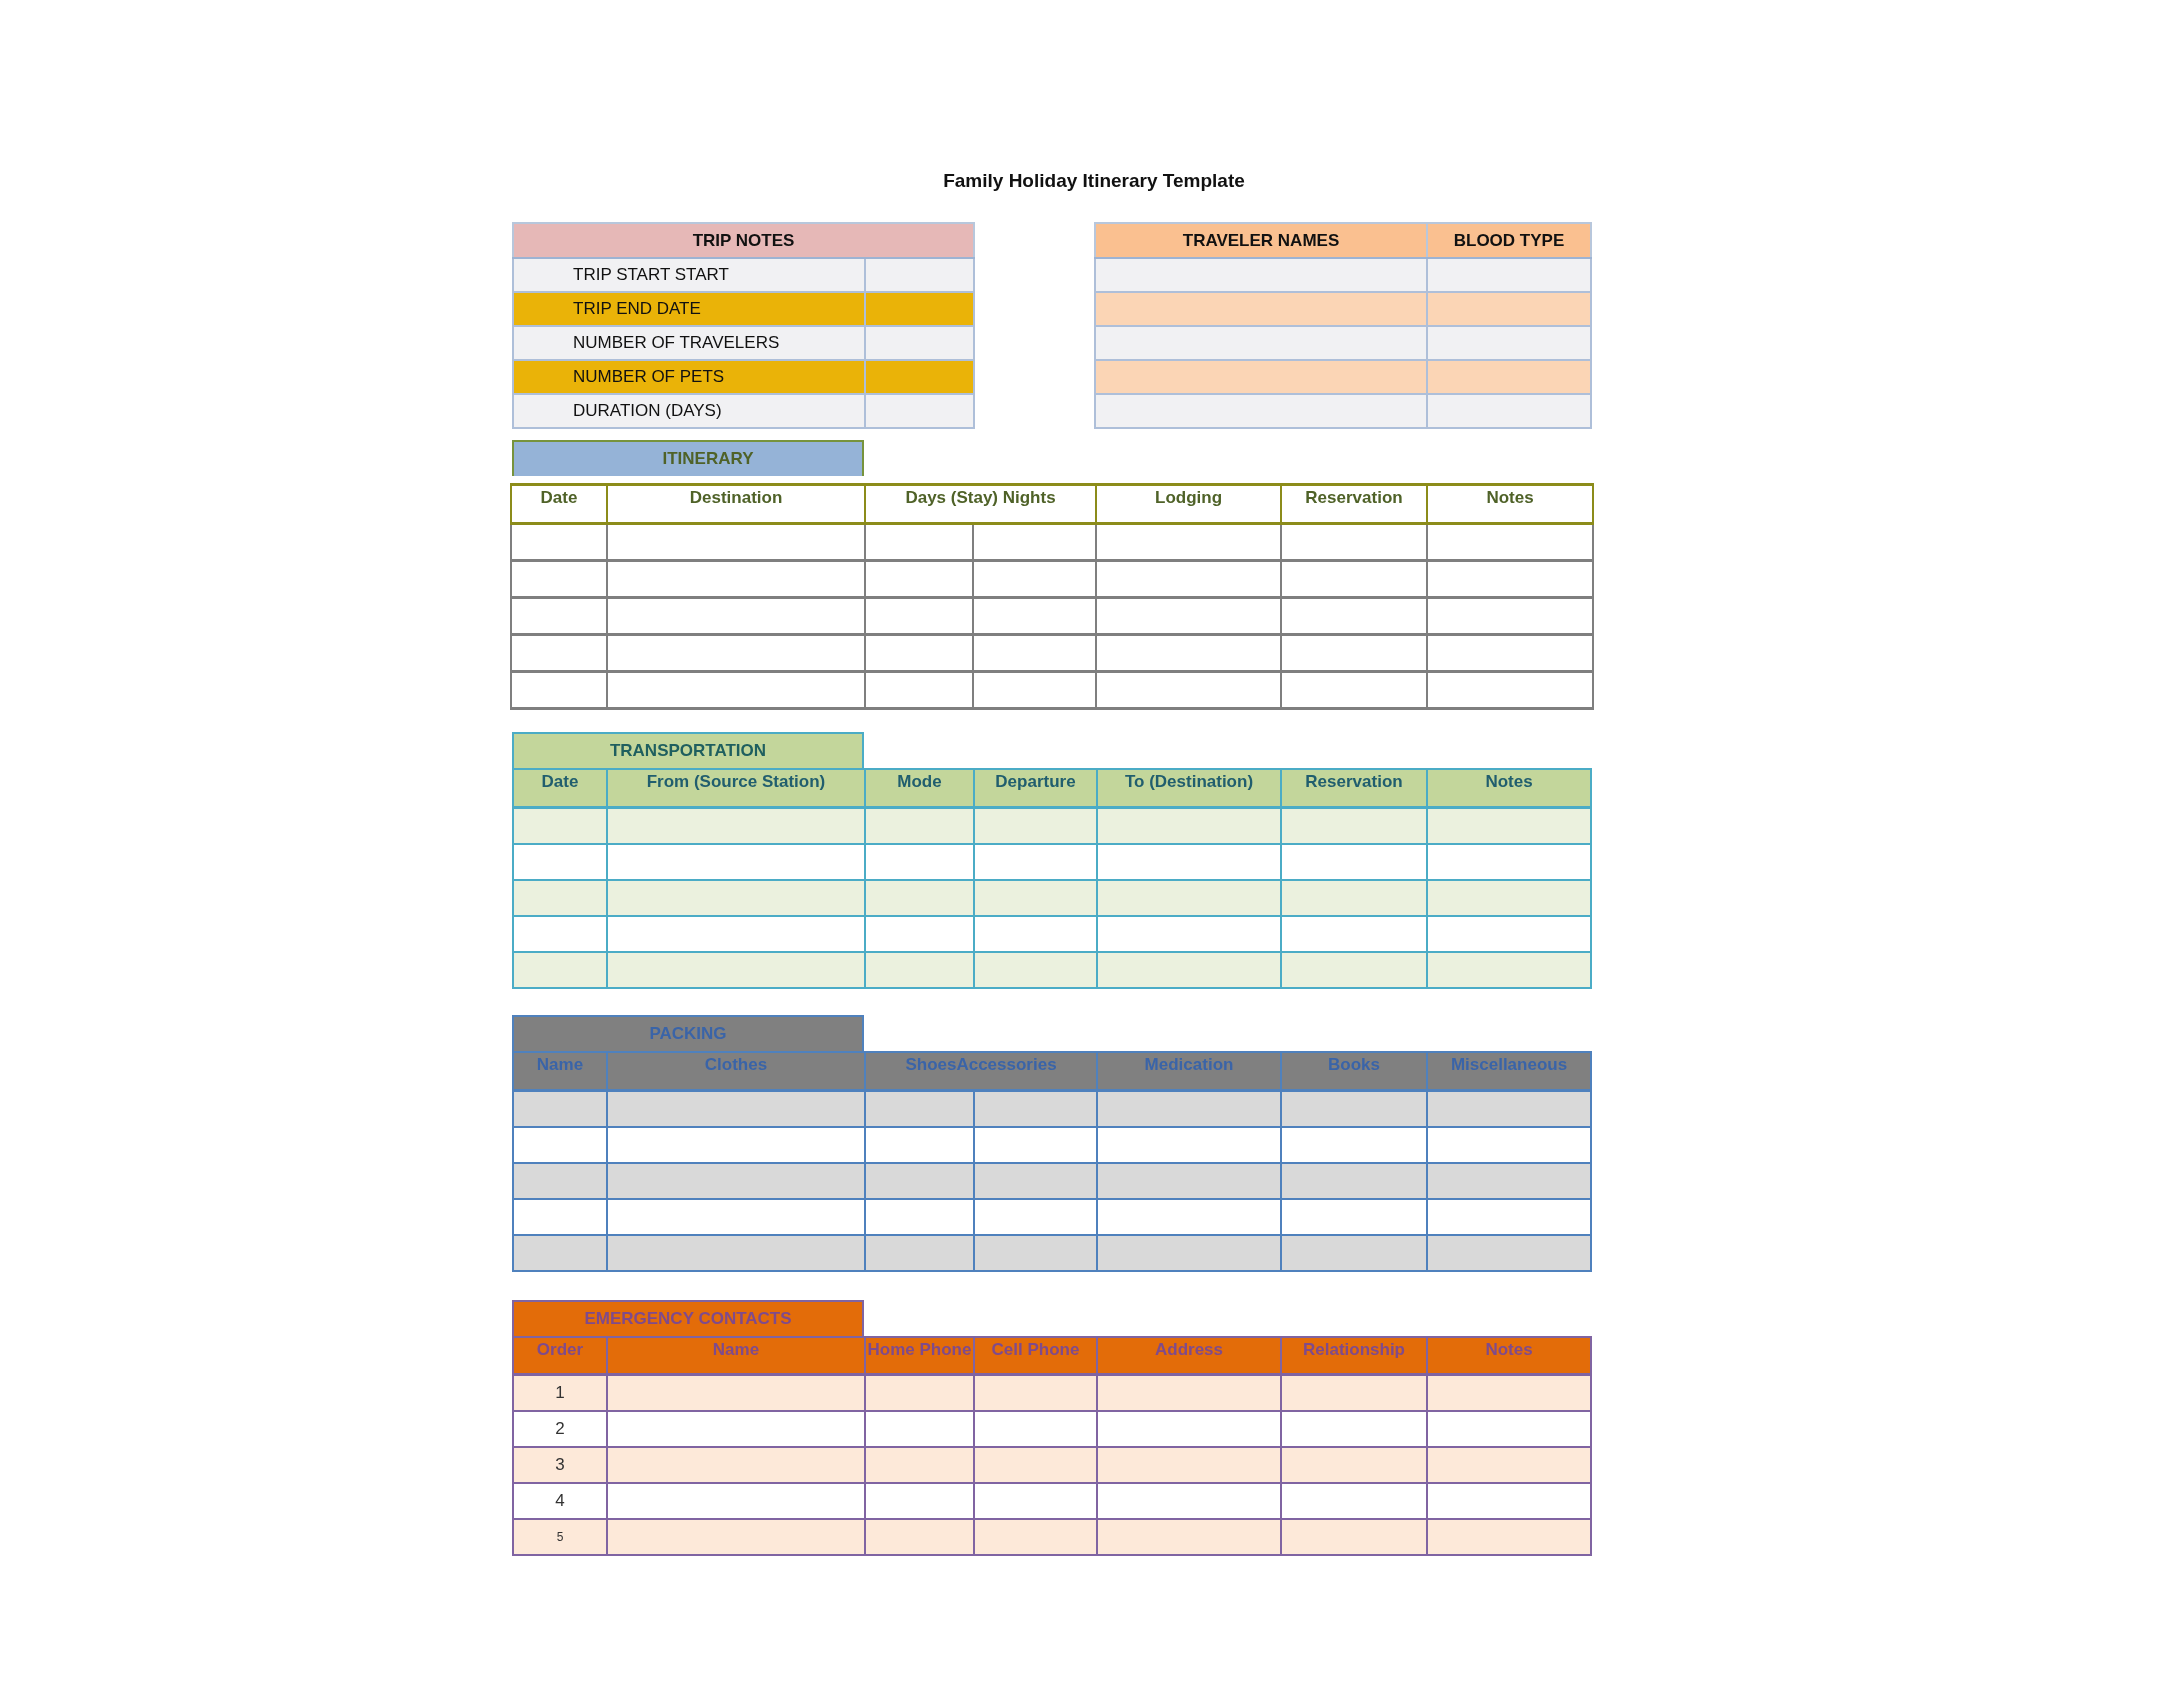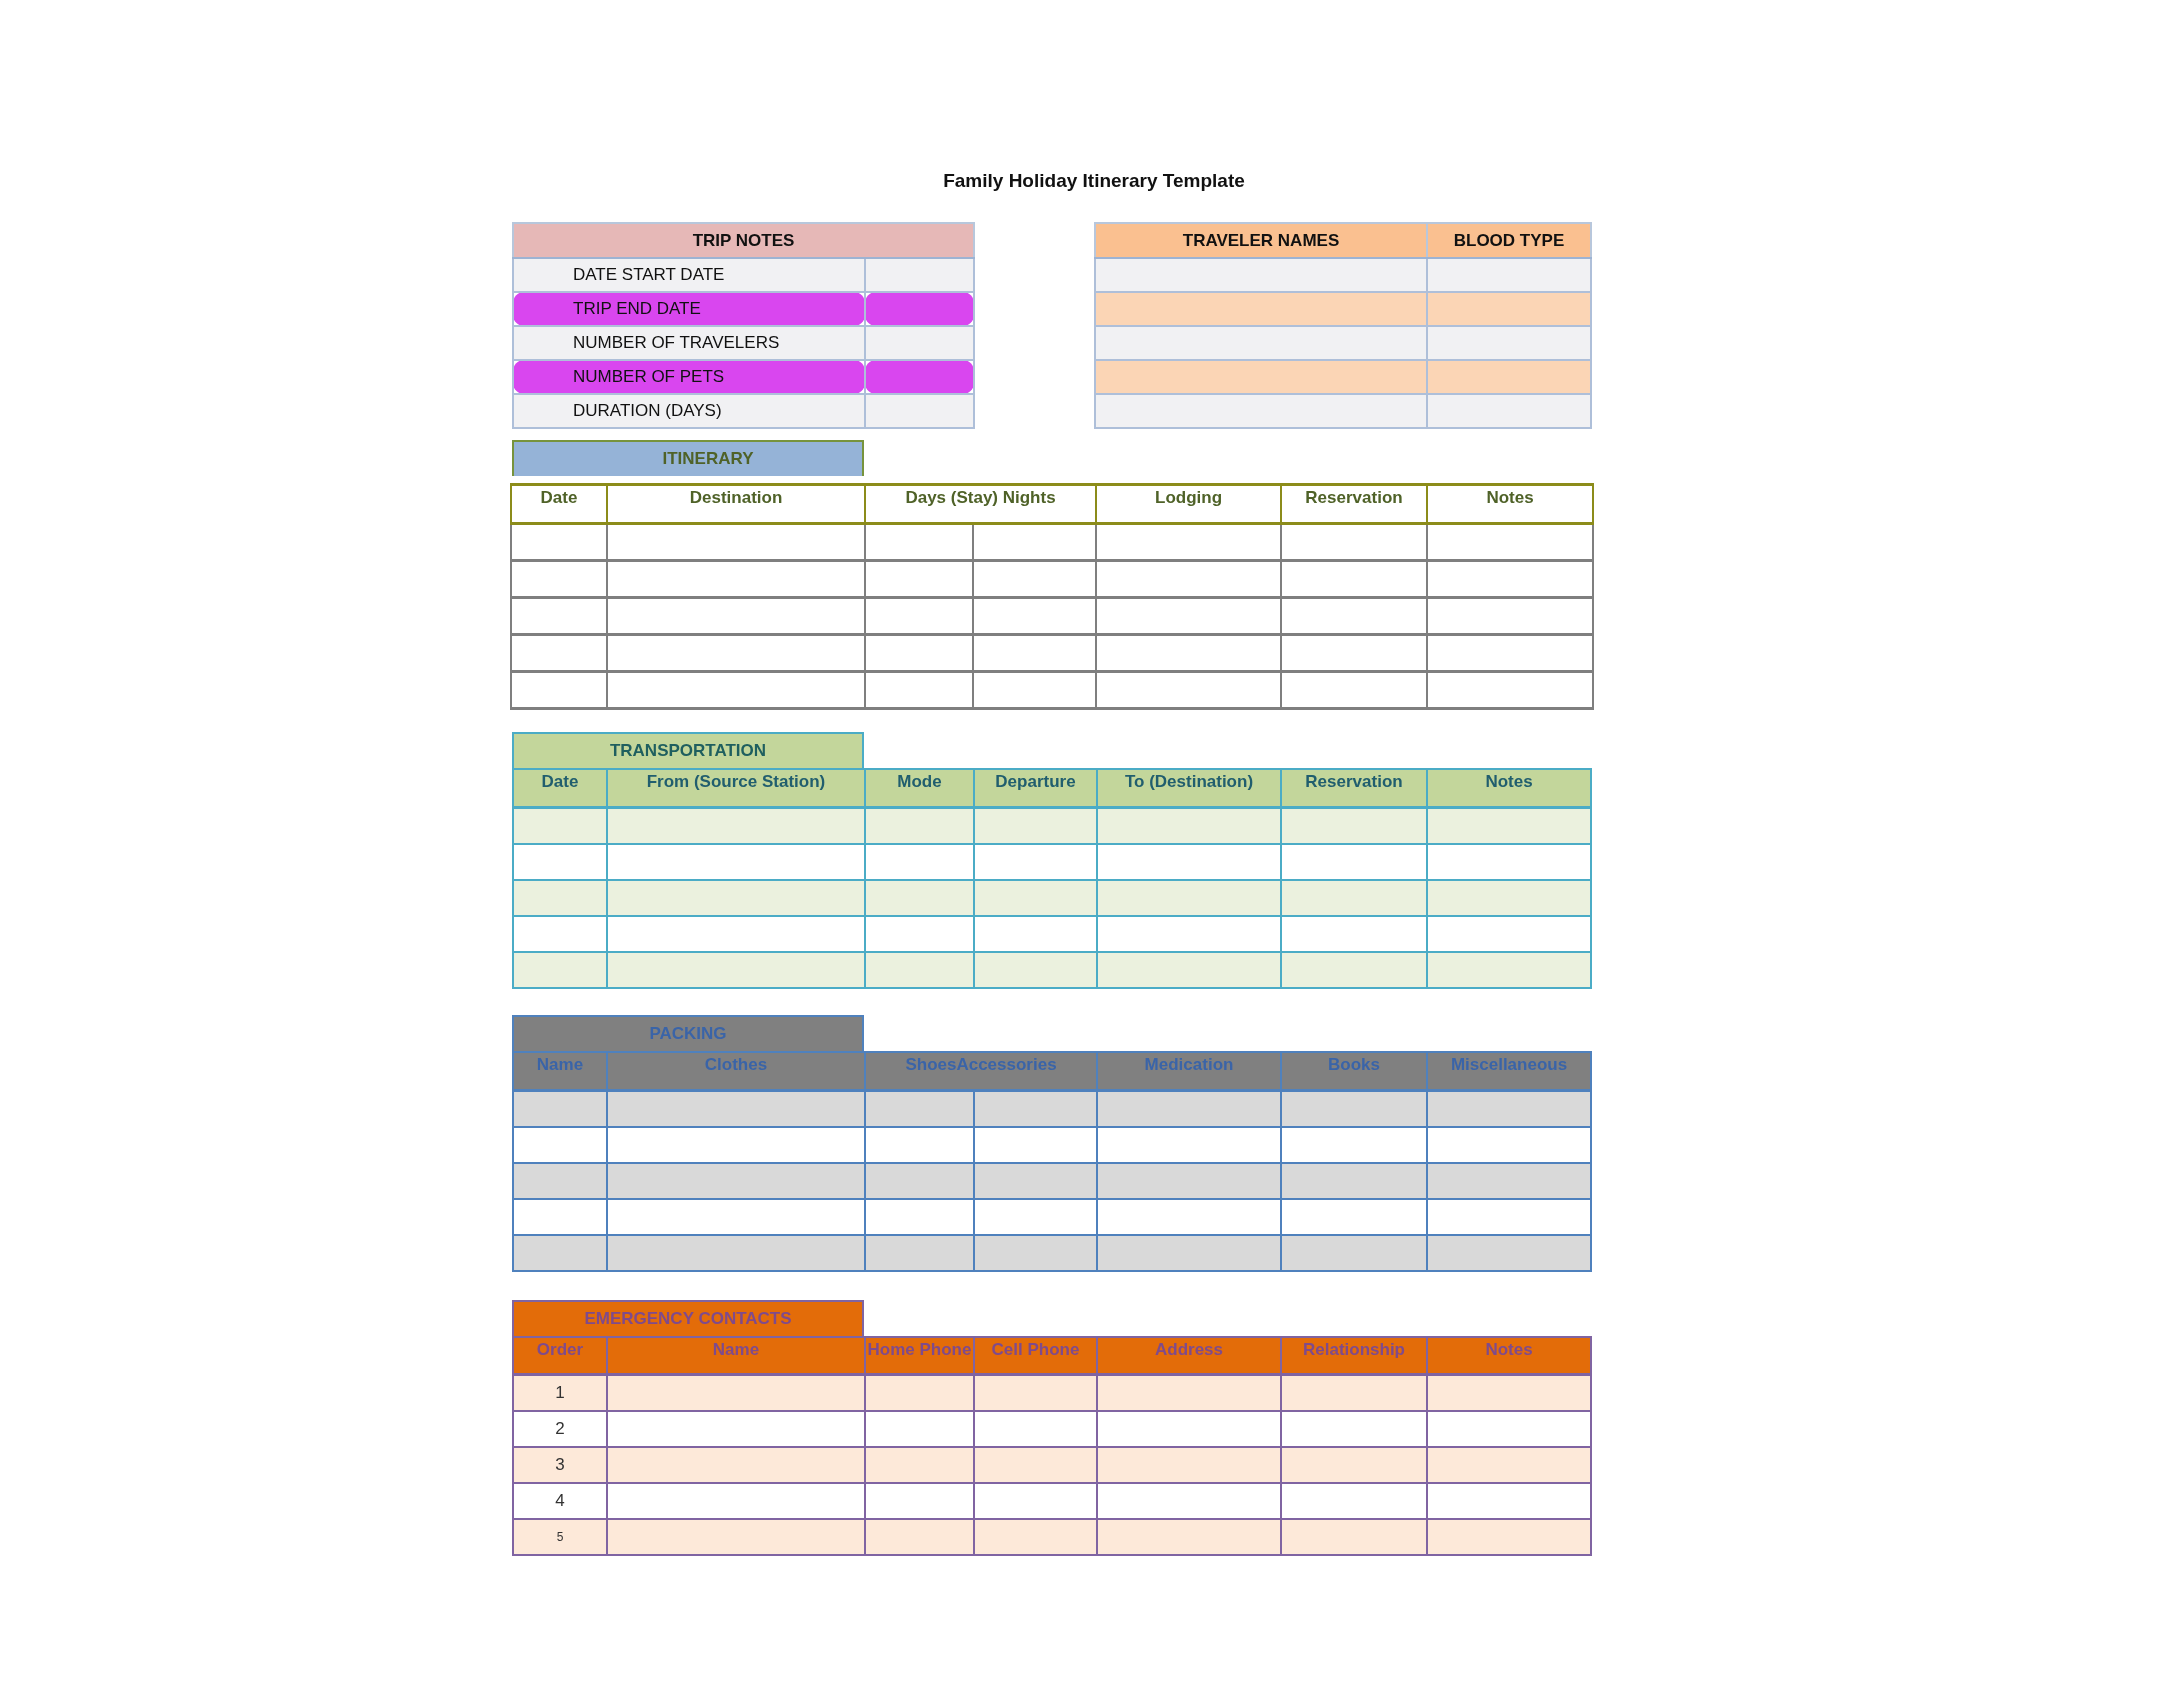--- a/index.html
+++ b/index.html
@@ -10,21 +10,21 @@
   table { border-collapse:collapse; position:absolute; table-layout:fixed; }
   td, th { padding:0; overflow:hidden; white-space:nowrap; }
 
   
   #trip { left:512px; top:222px; width:461px; }
   #trip th { background:#e6b8b7; height:33px; font-size:17px; font-weight:bold;
              border:2px solid #b8c7dc; border-bottom:2px solid #9db3d3;margin-left:16px; }
   #trip td { height:32px; border:2px solid #aebfd9; font-size:17px; }
   #trip td.lbl { padding-left:59px; }
   #trip tr.odd td { background:#f1f1f3; }
-  #trip tr.even td { background:#d946ef;border-radius:11px; }
+  #trip tr.even td { background:#eab308; }
 
   
   #trav { left:1094px; top:222px; width:496px; }
   #trav th { background:#fac090; height:33px; font-size:17px; font-weight:bold;
              border:2px solid #b8c7dc; border-bottom:2px solid #9db3d3; }
   #trav td { height:32px; border:2px solid #aebfd9; }
   #trav tr.odd td { background:#f1f1f3; }
   #trav tr.even td { background:#fbd5b5; }
 
   
@@ -75,21 +75,21 @@
 <table id="trip">
   <colgroup>
       <col style="width:352px">
       <col style="width:109px">
     </colgroup>
   <tbody>
       <tr>
         <th colspan="2">TRIP NOTES</th>
       </tr>
   <tr class="odd">
-    <td class="lbl">DATE START DATE</td>
+    <td class="lbl">TRIP START START</td>
     <td></td>
   </tr>
   <tr class="even">
     <td class="lbl">TRIP END DATE</td>
     <td></td>
   </tr>
   <tr class="odd">
     <td class="lbl">NUMBER OF TRAVELERS</td>
     <td></td>
   </tr>

